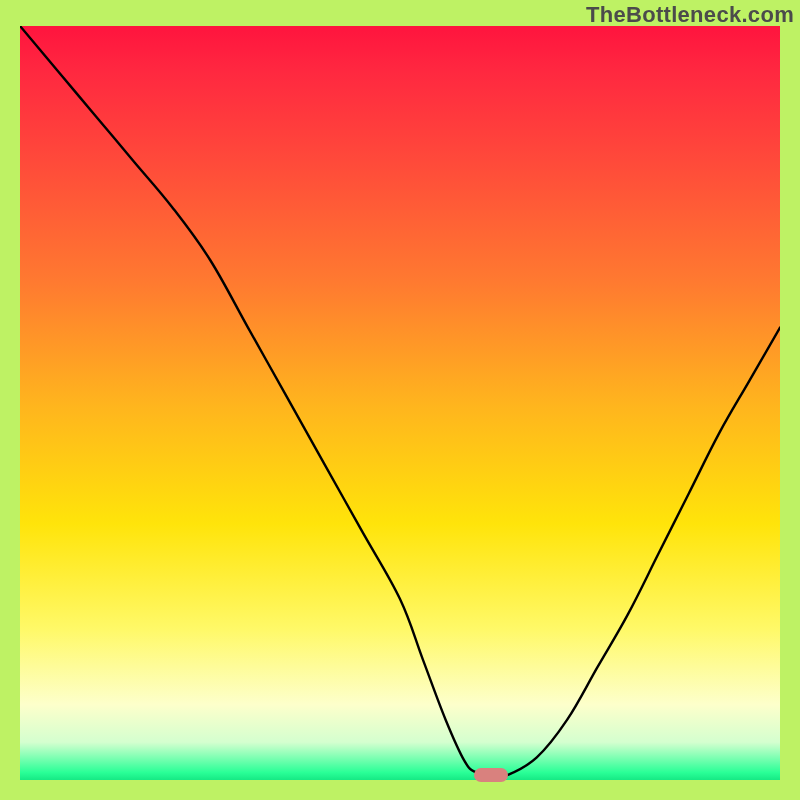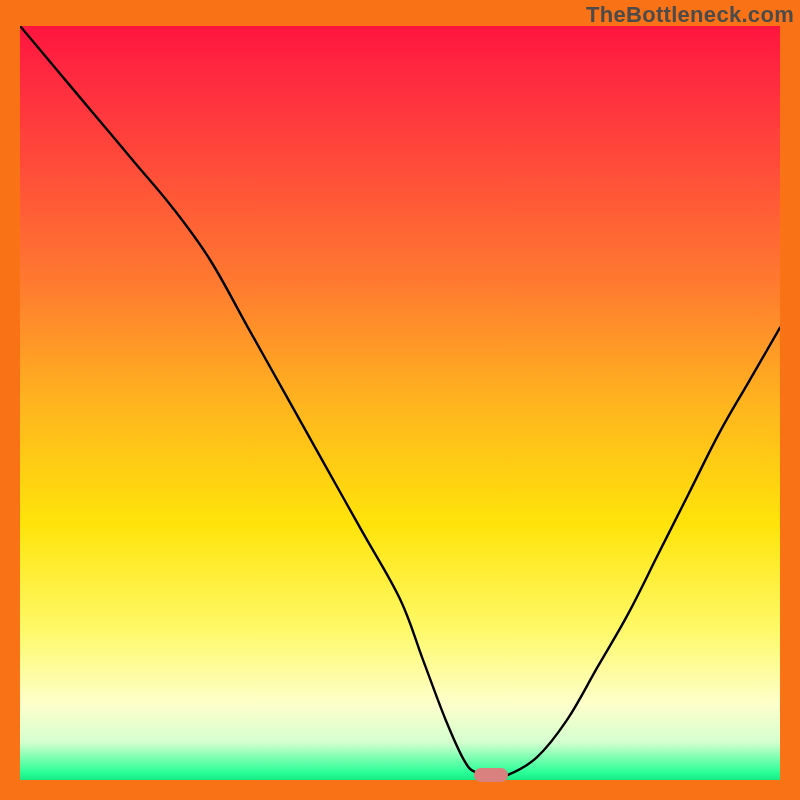--- a/index.html
+++ b/index.html
@@ -8,21 +8,21 @@
     width: 800px;
     height: 800px;
     background: #000;
     overflow: hidden;
     font-family: Arial, Helvetica, sans-serif;
   }
   .stage {
     position: relative;
     width: 800px;
     height: 800px;
-    background: #f97316;
+    background: #bef264;
   }
   .watermark {
     position: absolute;
     top: 2px;
     right: 6px;
     color: #4b4b4b;
     font-size: 22px;
     font-weight: 600;
     letter-spacing: 0.3px;
     z-index: 10;

